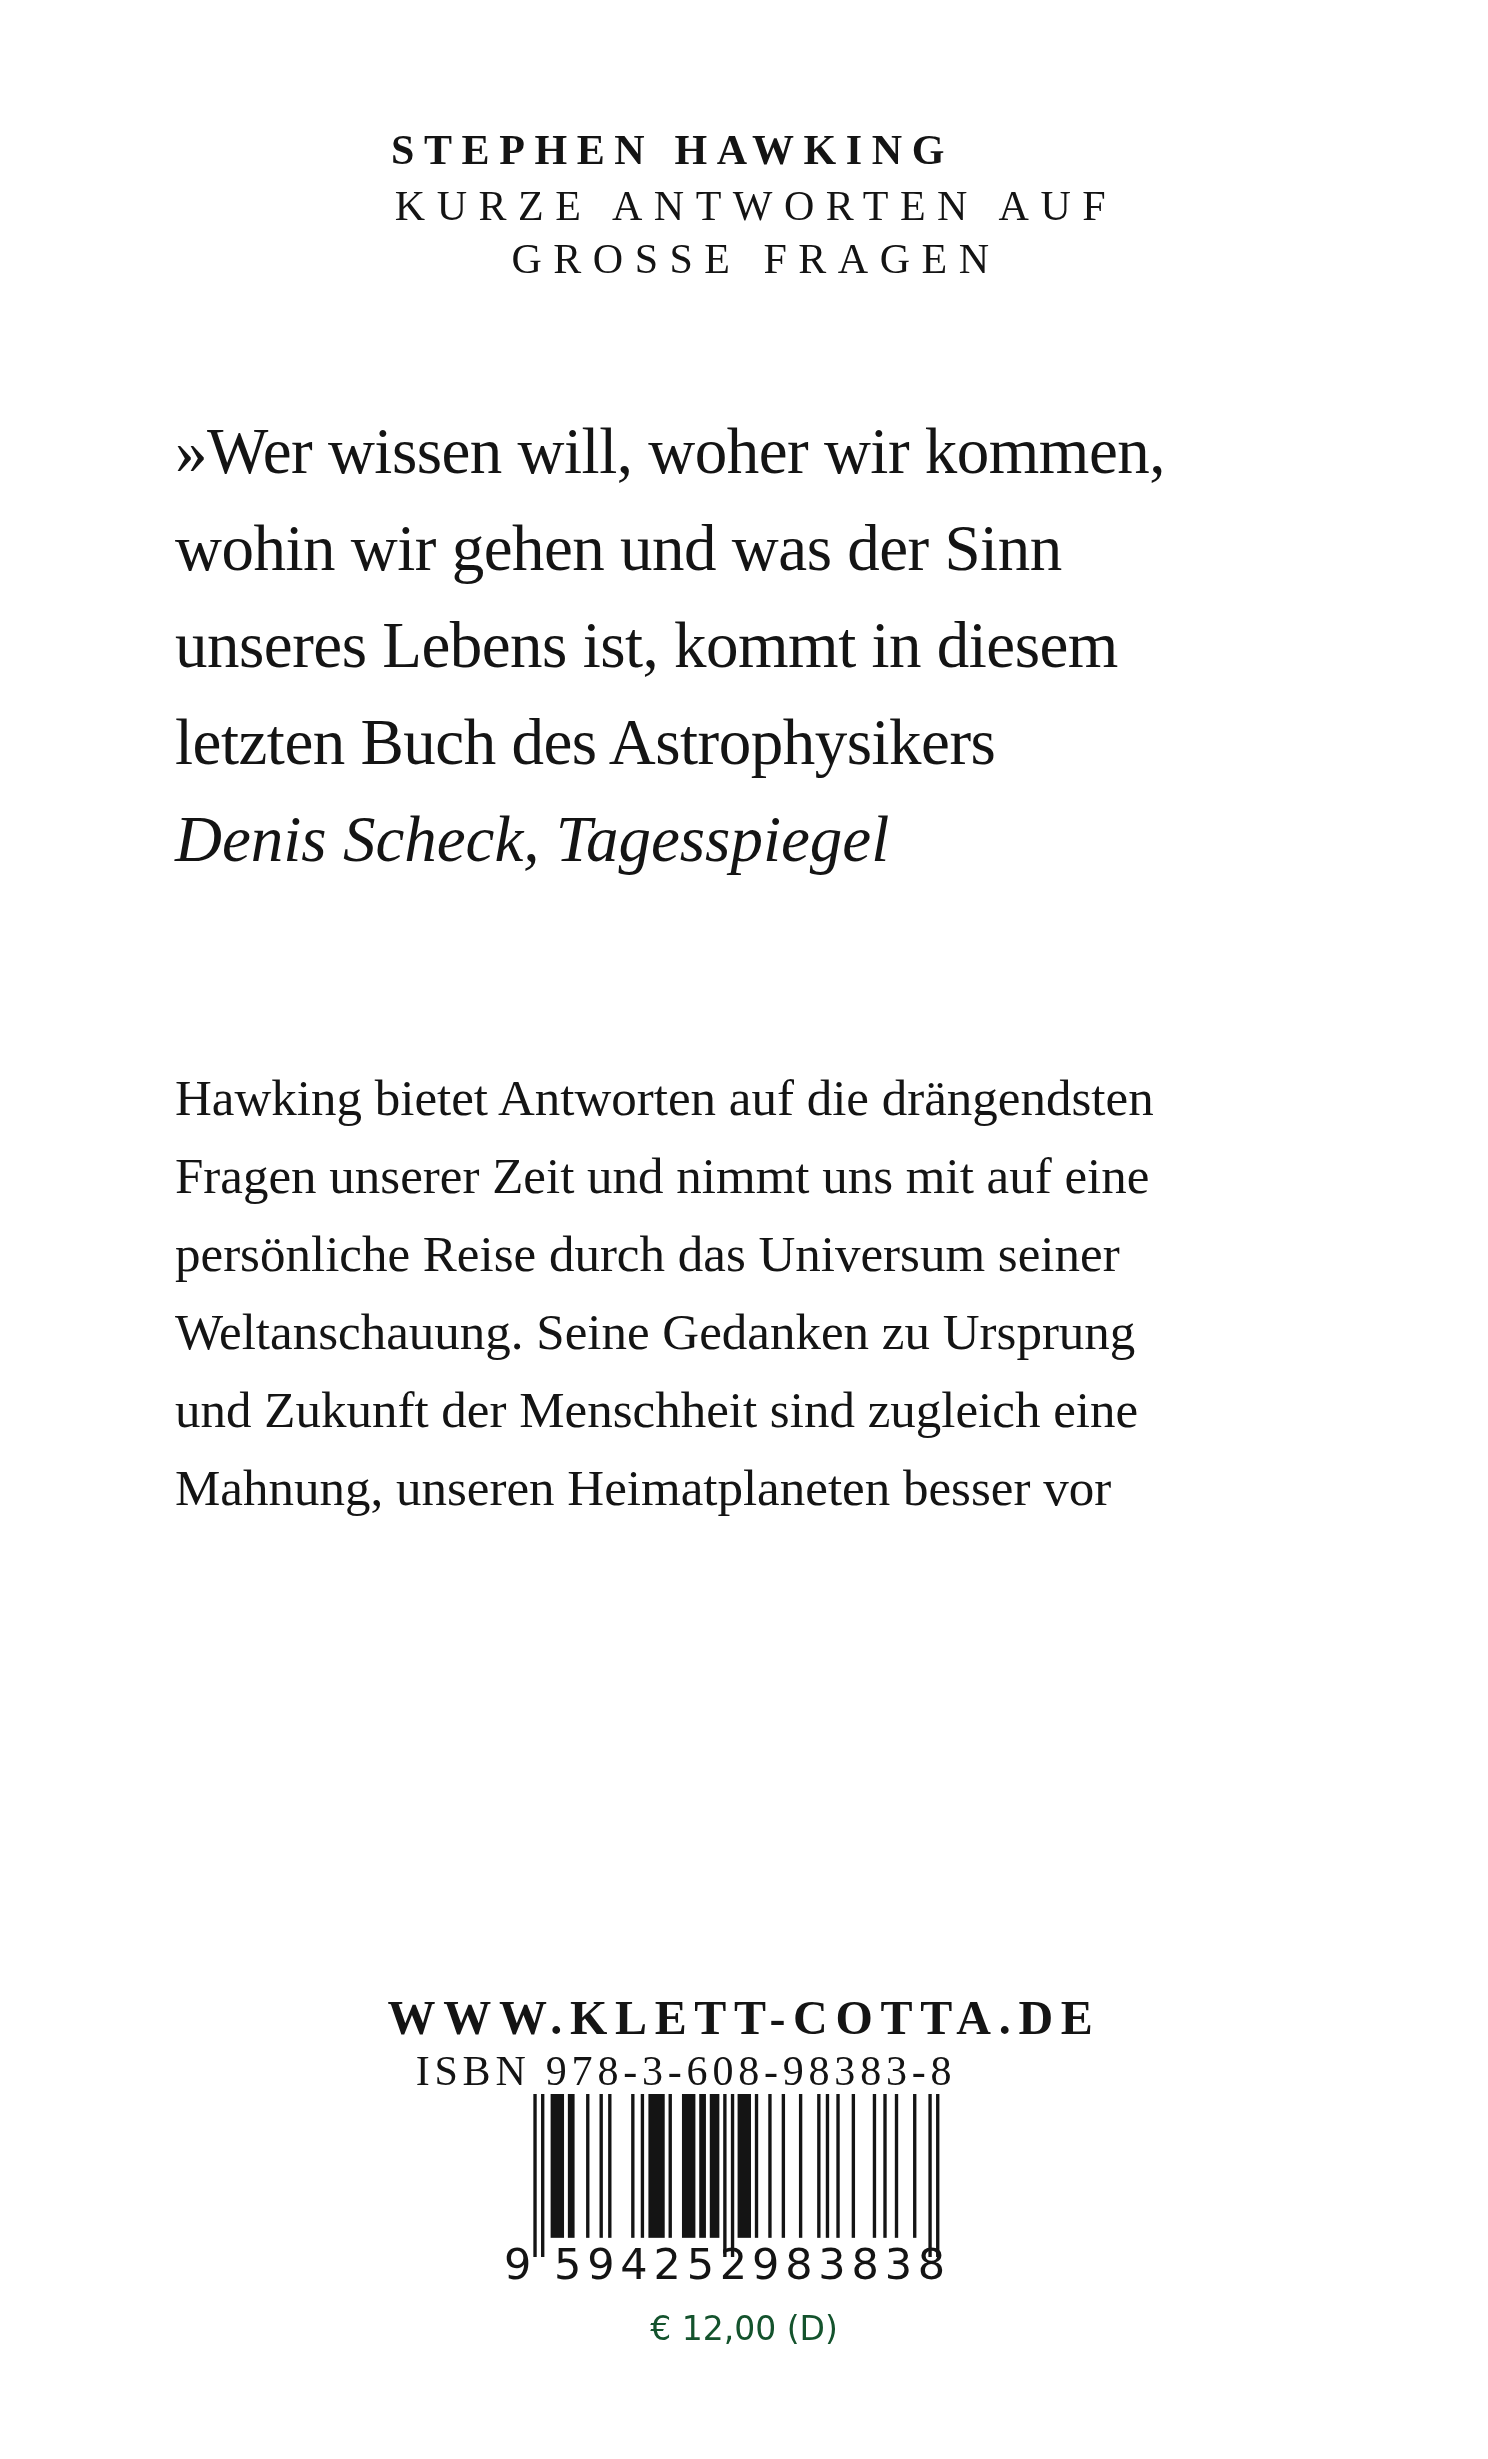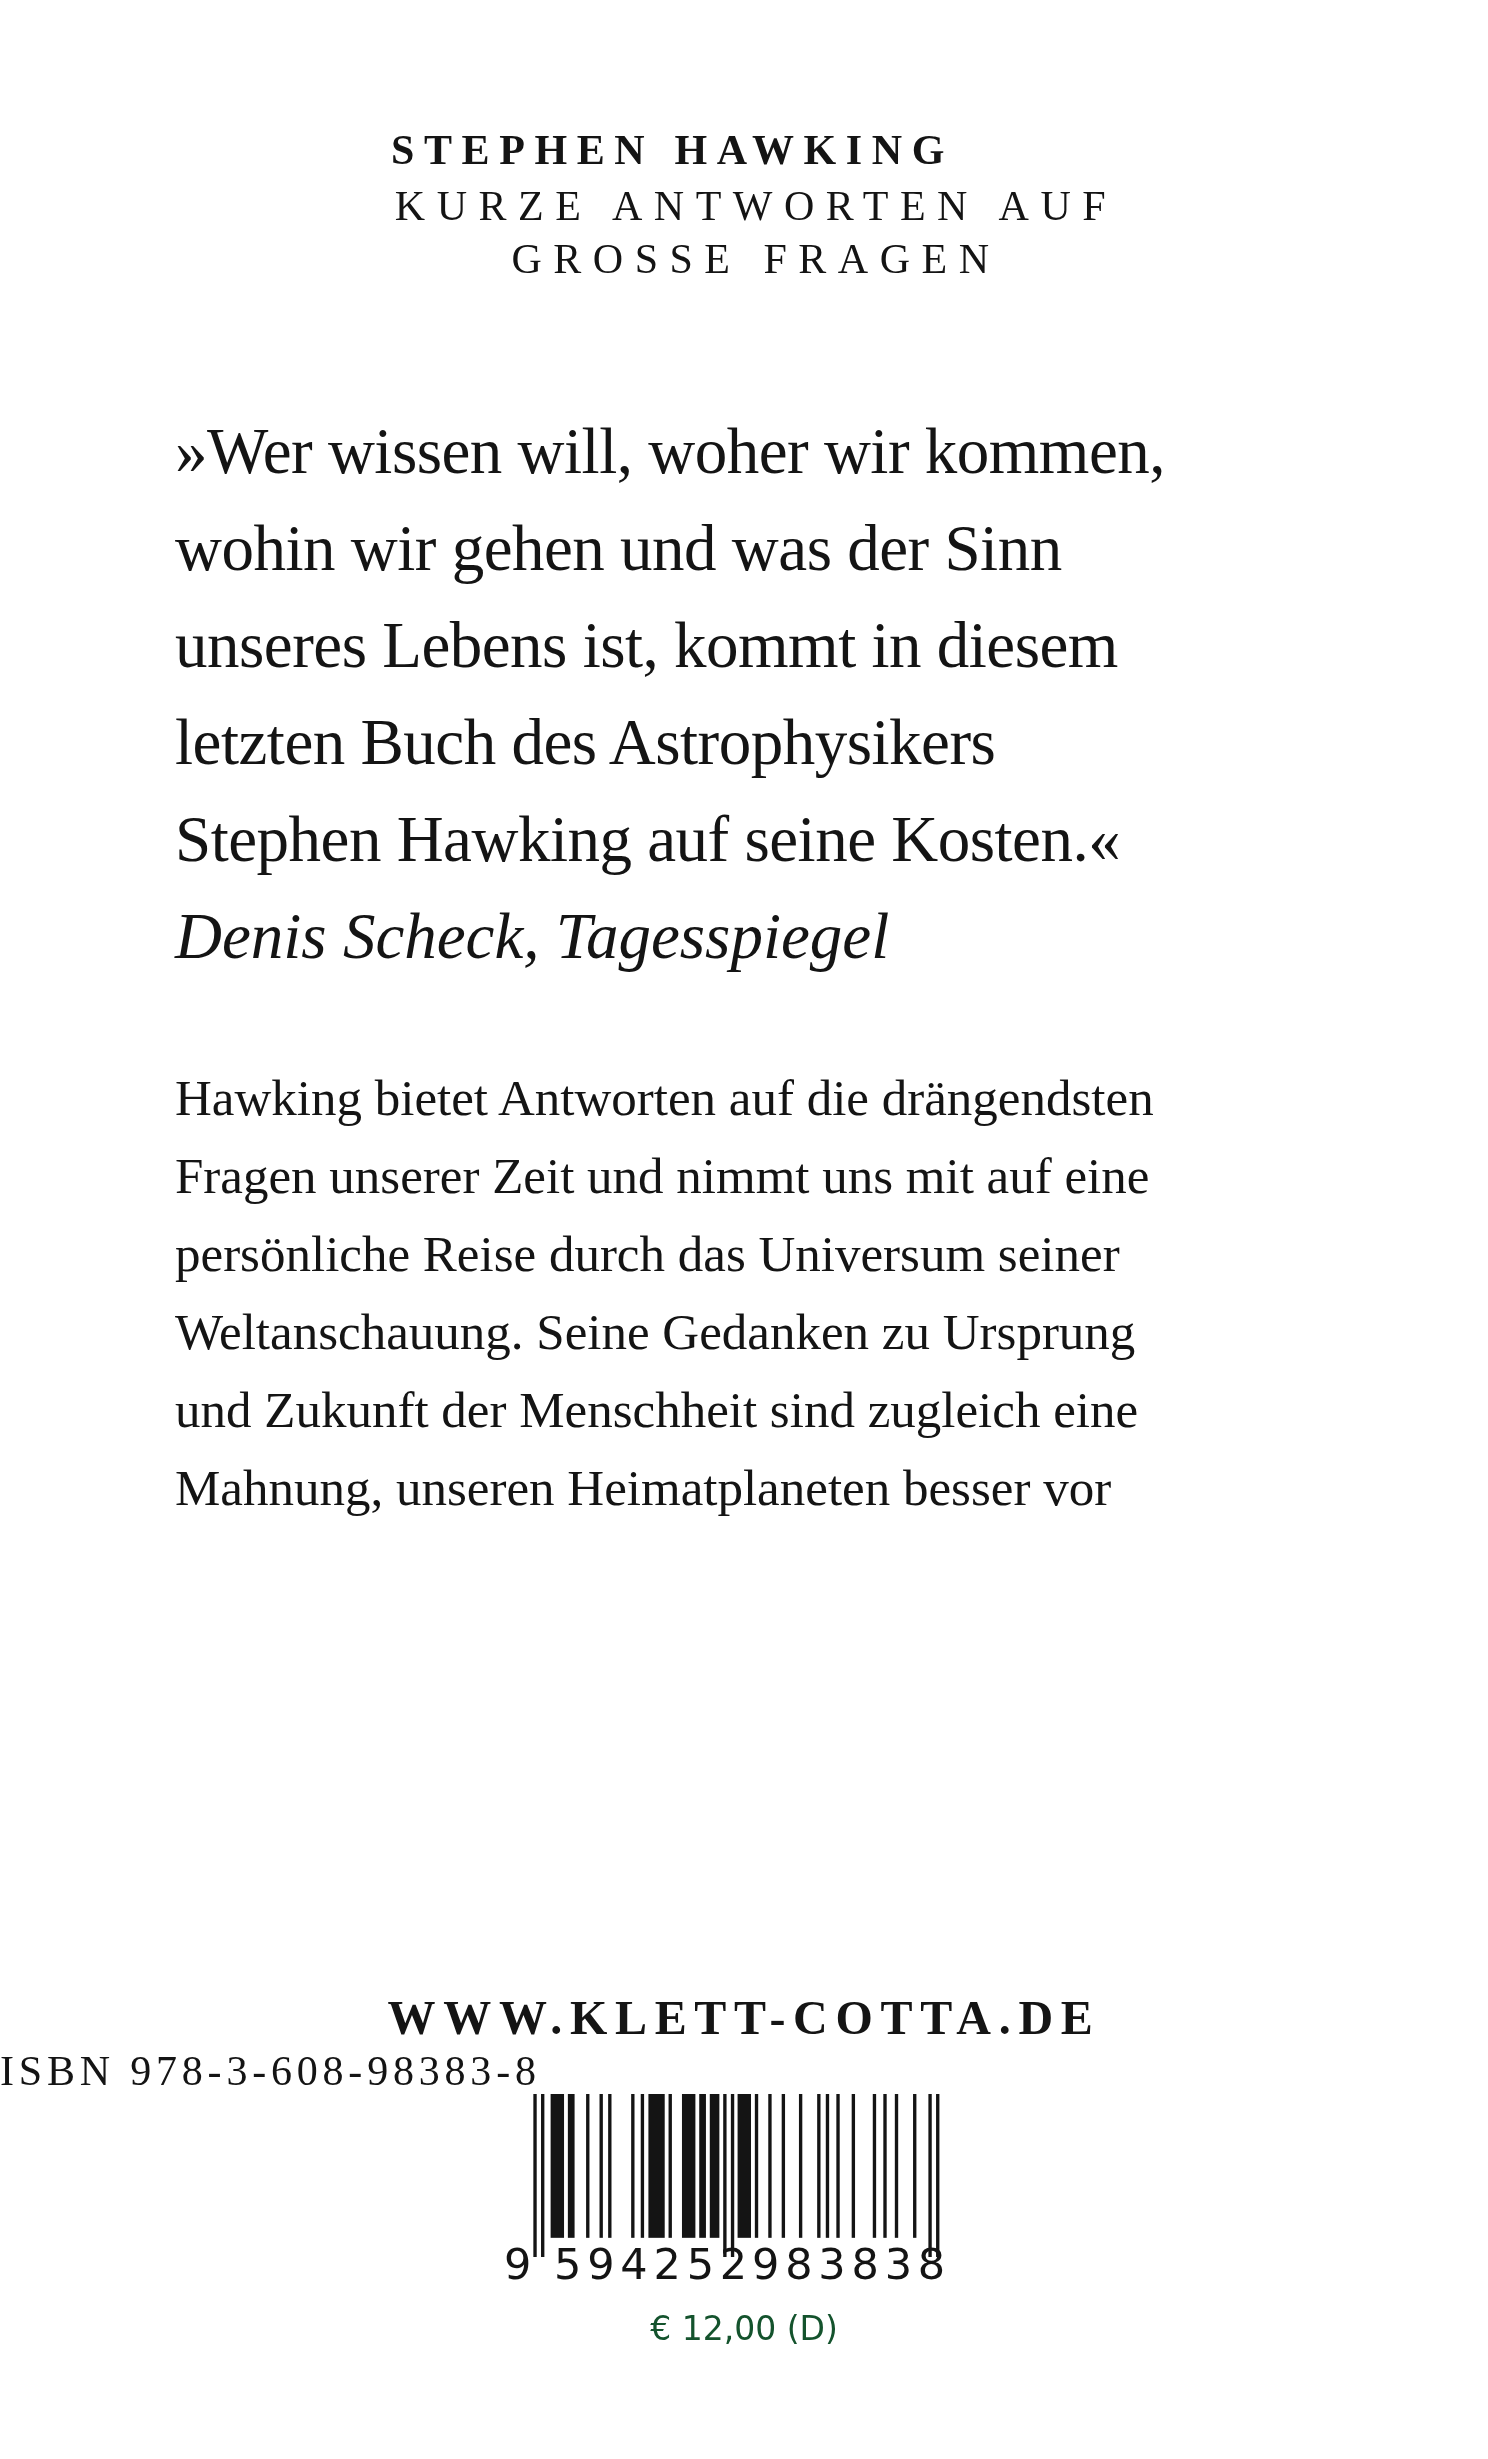--- a/index.html
+++ b/index.html
@@ -70,21 +70,21 @@
     .footer-url {
       left: 0; width: 1488px; top: 1991px;
       text-align: center;
       font-size: 48px;
       font-weight: bold;
       letter-spacing: 7.7px;
       line-height: 54px;
     }
     .footer-isbn {
       left: 0; width: 1372px; top: 2044px;
-      text-align: left;
+      text-align: center;
       font-size: 42px;
       letter-spacing: 4.8px;
       line-height: 54px;
     }
 
     
     .barcode {
       left: 533px; top: 2094px; width: 413px; height: 163px;
     }
     .barcode svg { display: block; }
@@ -114,21 +114,20 @@
 
 <div class="abs header-author">STEPHEN HAWKING</div>
 <div class="abs header-title-line header-title-1">KURZE ANTWORTEN AUF</div>
 <div class="abs header-title-line header-title-2">GROSSE FRAGEN</div>
 
 <div class="abs quote-block">
   <span class="quote-line">»Wer wissen will, woher wir kommen,</span>
   <span class="quote-line">wohin wir gehen und was der Sinn</span>
   <span class="quote-line">unseres Lebens ist, kommt in diesem</span>
   <span class="quote-line">letzten Buch des Astrophysikers</span>
-  <span class="quote-line">Stephen Hawking auf seine Kosten.«</span>
   <span class="quote-attribution">Denis Scheck, Tagesspiegel</span>
 </div>
 
 <div class="abs desc-block">
   <span class="desc-line">Hawking bietet Antworten auf die drängendsten</span>
   <span class="desc-line">Fragen unserer Zeit und nimmt uns mit auf eine</span>
   <span class="desc-line">persönliche Reise durch das Universum seiner</span>
   <span class="desc-line">Weltanschauung. Seine Gedanken zu Ursprung</span>
   <span class="desc-line">und Zukunft der Menschheit sind zugleich eine</span>
   <span class="desc-line">Mahnung, unseren Heimatplaneten besser vor</span>

